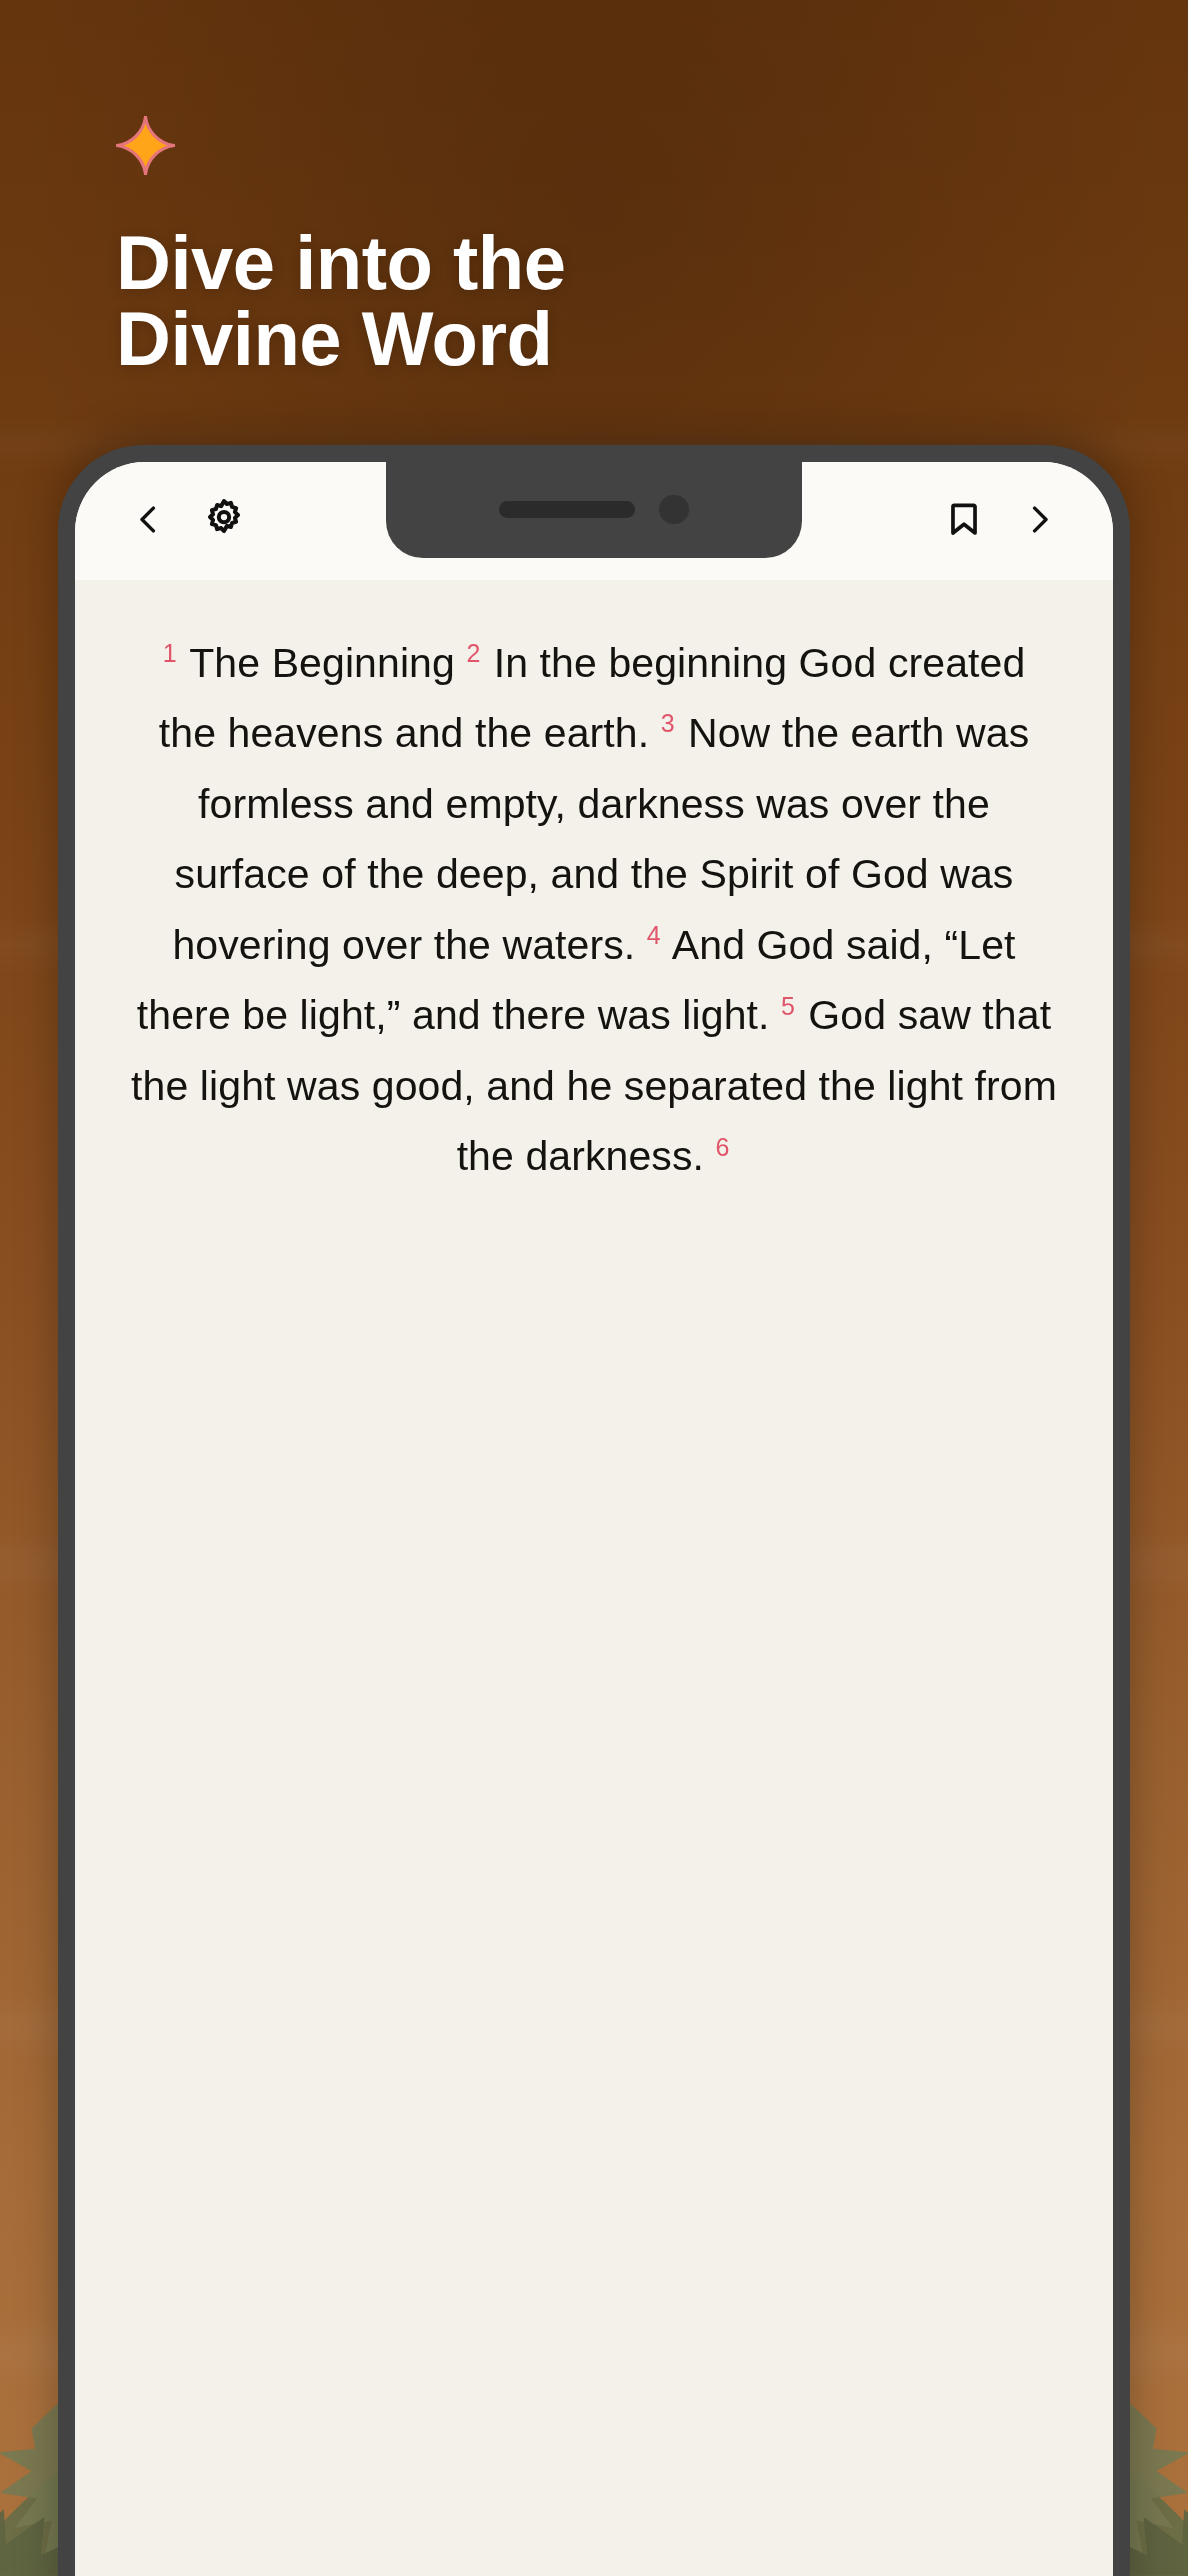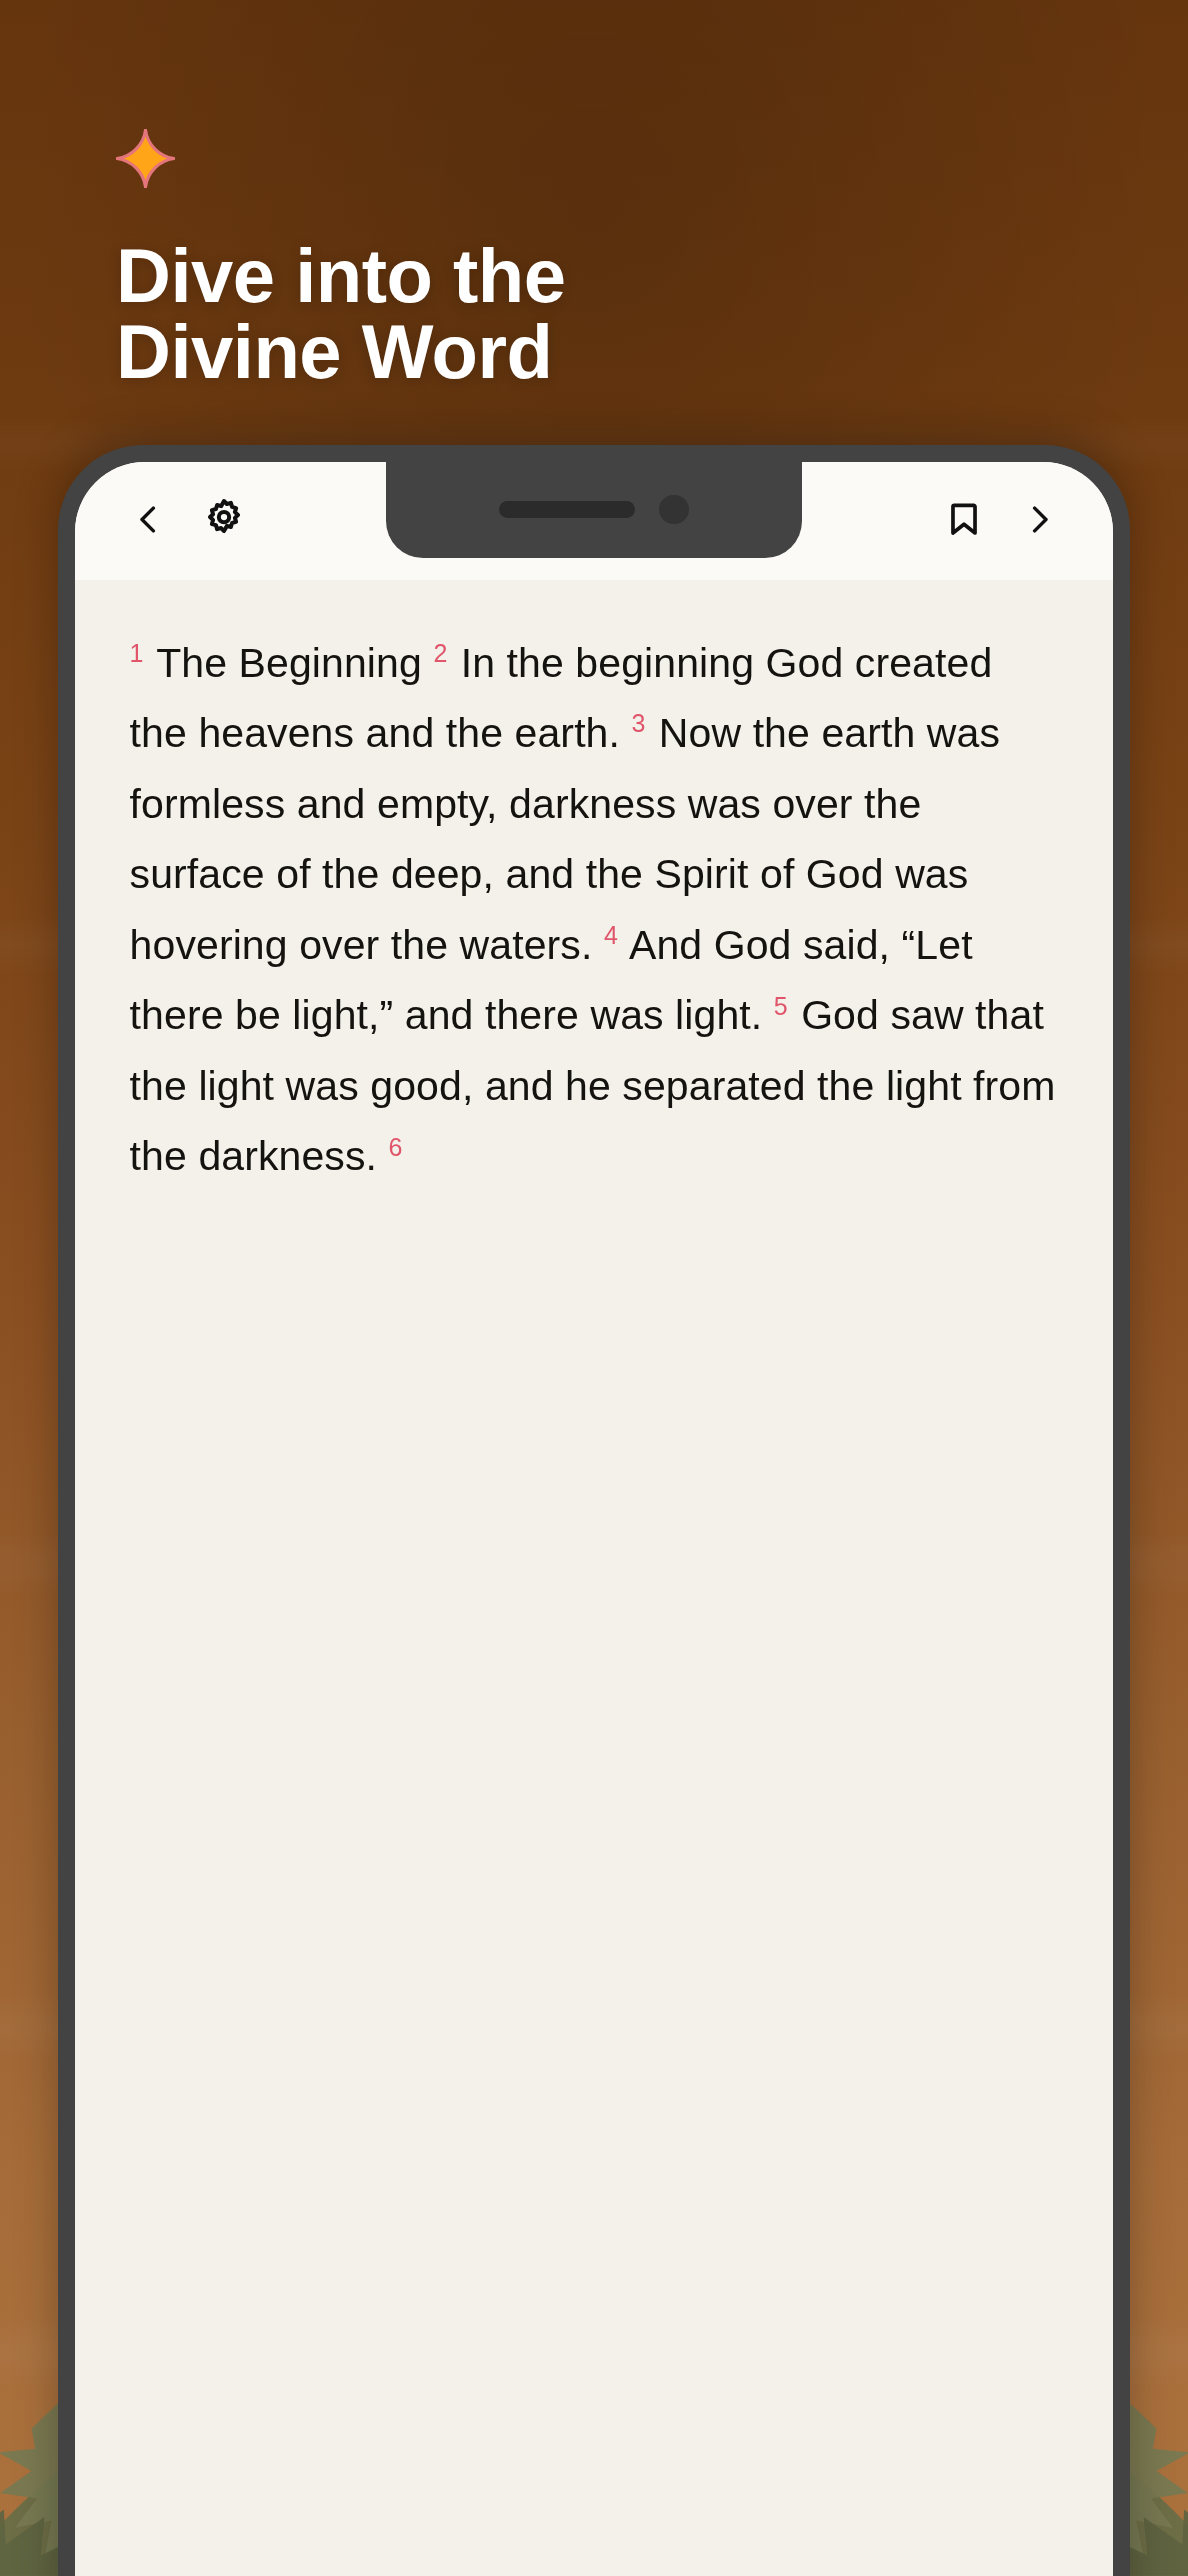--- a/index.html
+++ b/index.html
@@ -46,21 +46,21 @@
   
   .foliage { position:absolute; bottom:0; width:313px; height:792px; overflow:hidden; }
   .foliage.left  { left:-9.2px; }
   .foliage.right { right:-9.2px; transform: scaleX(-1); }
   .foliage svg { position:absolute; bottom:0; left:0; }
 
   
   .hero {
     position: absolute;
     left: 116px;
-    top: 129px;
+    top: 116px;
     width: 829px;
   }
   .sparkle { width: 59px; height: 59px; display:block; }
   .headline {
     margin-top: 50px;
     color: #ffffff;
     font-size: 76px;
     line-height: 1.0;
     font-weight: 700;
     letter-spacing: -0.5px;
@@ -145,20 +145,21 @@
   .reader {
     padding: 48px 55px 0 55px;
     height: calc(100% - 118px);
     overflow: hidden;
   }
   .verses {
     font-size: 41px;
     line-height: 1.72;
     color: #15130f;
     letter-spacing: 0.1px;
+    text-align: center;
   }
   .vnum {
     color: #e0556a;
     font-size: 25px;
     vertical-align: super;
     line-height: 0;
     padding-right: 1.8px;
   }
 </style>
 </head>

